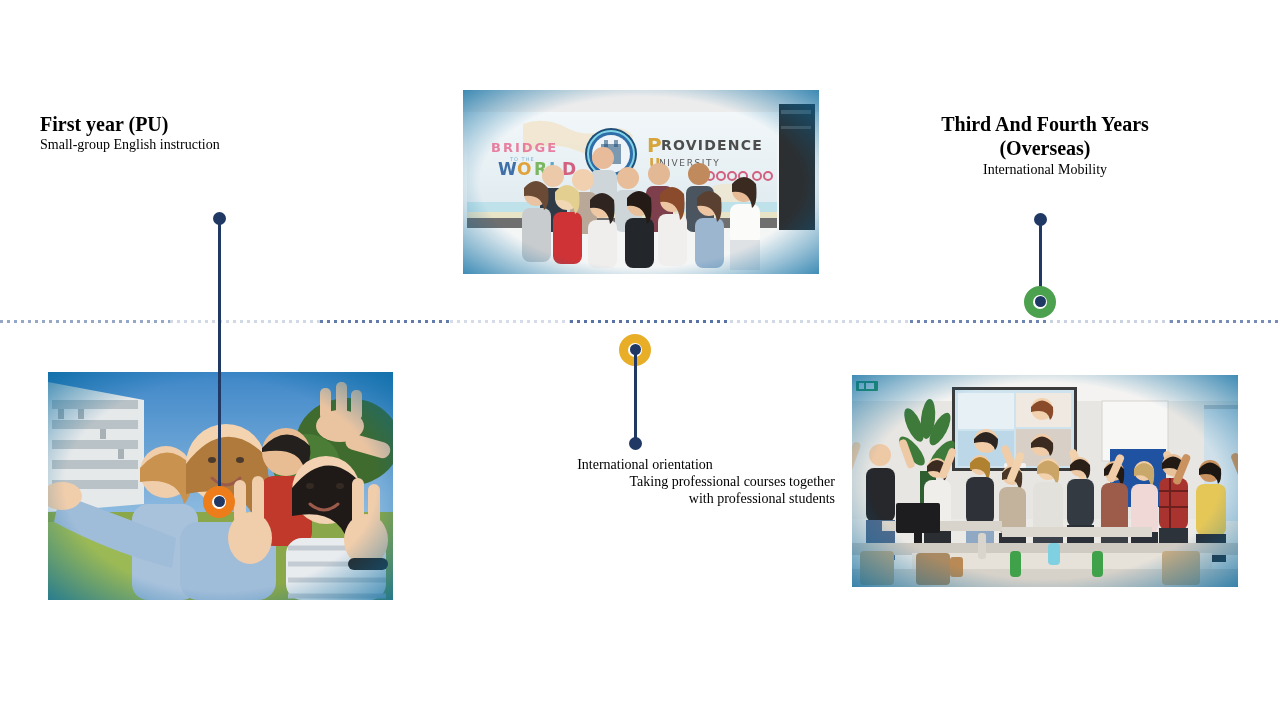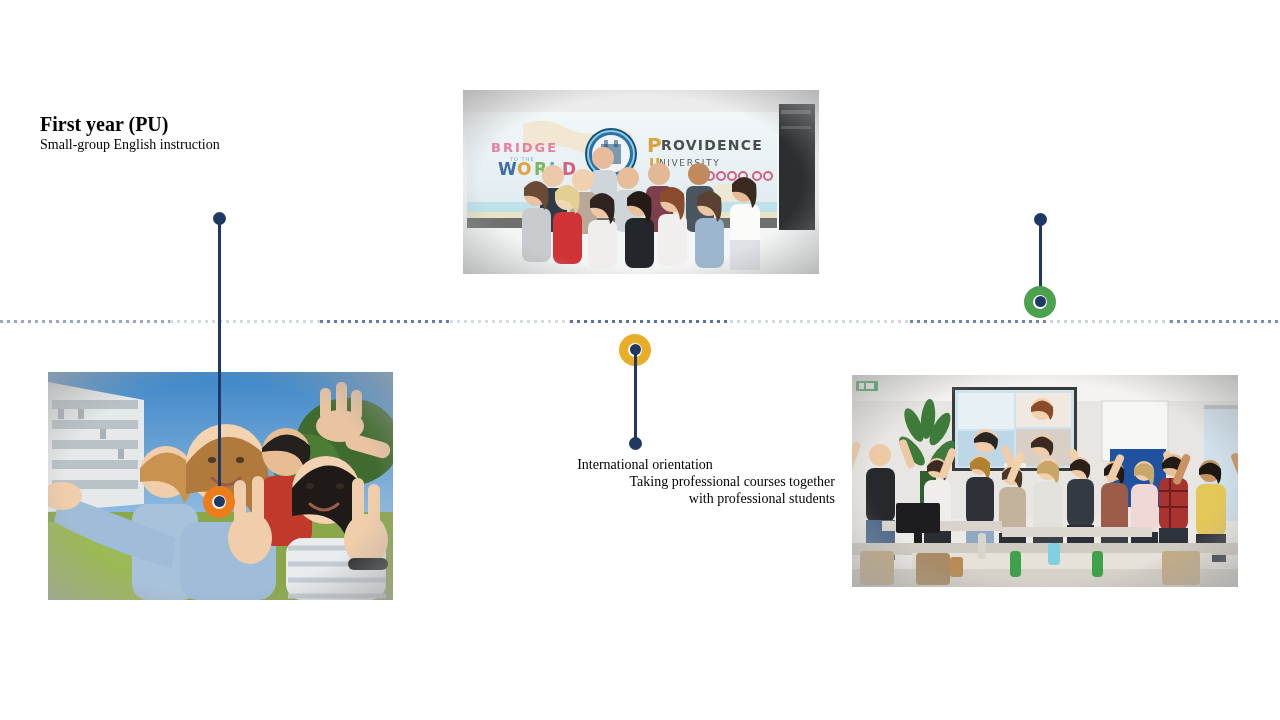--- a/index.html
+++ b/index.html
@@ -121,21 +121,21 @@
   #caption-first  { left: 40px;  top: 112px; width: 400px; }
   #caption-third  { left: 895px; top: 112px; width: 300px; text-align: center; }
   #caption-second { left: 455px; top: 456px; width: 380px; }
   #caption-second .center { text-align: center; }
   #caption-second .left   { text-align: right; }
 
   
   .photo {
     position: absolute;
     overflow: hidden;
-    background: #a3a3a3;
+    background: #0369a1;
   }
   .photo .inner {
     position: absolute;
     inset: 0;
     -webkit-mask-image: radial-gradient(ellipse 78% 80% at 50% 50%, #000 58%, rgba(0,0,0,0) 100%);
             mask-image: radial-gradient(ellipse 78% 80% at 50% 50%, #000 58%, rgba(0,0,0,0) 100%);
   }
 
   #photo-top    { left: 463px; top: 90px;  width: 356px; height: 184px; }
   #photo-left   { left: 48px;  top: 372px; width: 345px; height: 228px; }
@@ -495,20 +495,25 @@
     <div class="stem"></div>
     <div class="donut"></div>
     <div class="hub"></div>
   </div>
 
   <div class="caption" id="caption-first">
     <span class="head">First year (PU)</span>
     <span class="line">Small-group  English instruction</span>
   </div>
 
+  <div class="caption" id="caption-third">
+    <span class="head">Third And Fourth Years</span>
+    <span class="head">(Overseas)</span>
+    <span class="line">International Mobility</span>
+  </div>
 
   <div class="caption" id="caption-second">
     <span class="line center">International orientation</span>
     <span class="line left">Taking professional  courses together</span>
     <span class="line left">with professional students</span>
   </div>
 
 </div>
 
 </body></html>

